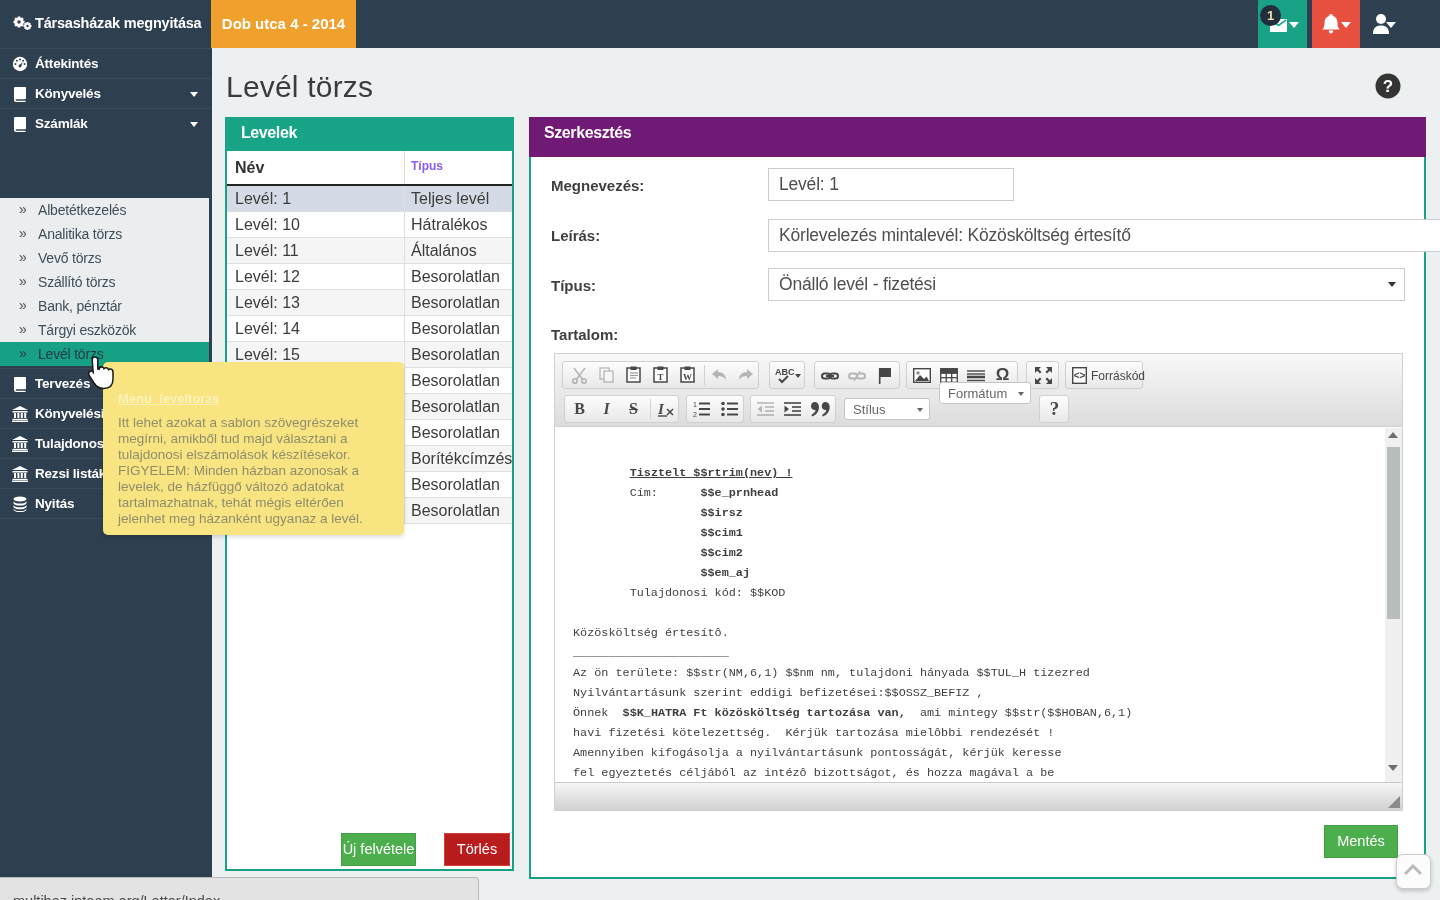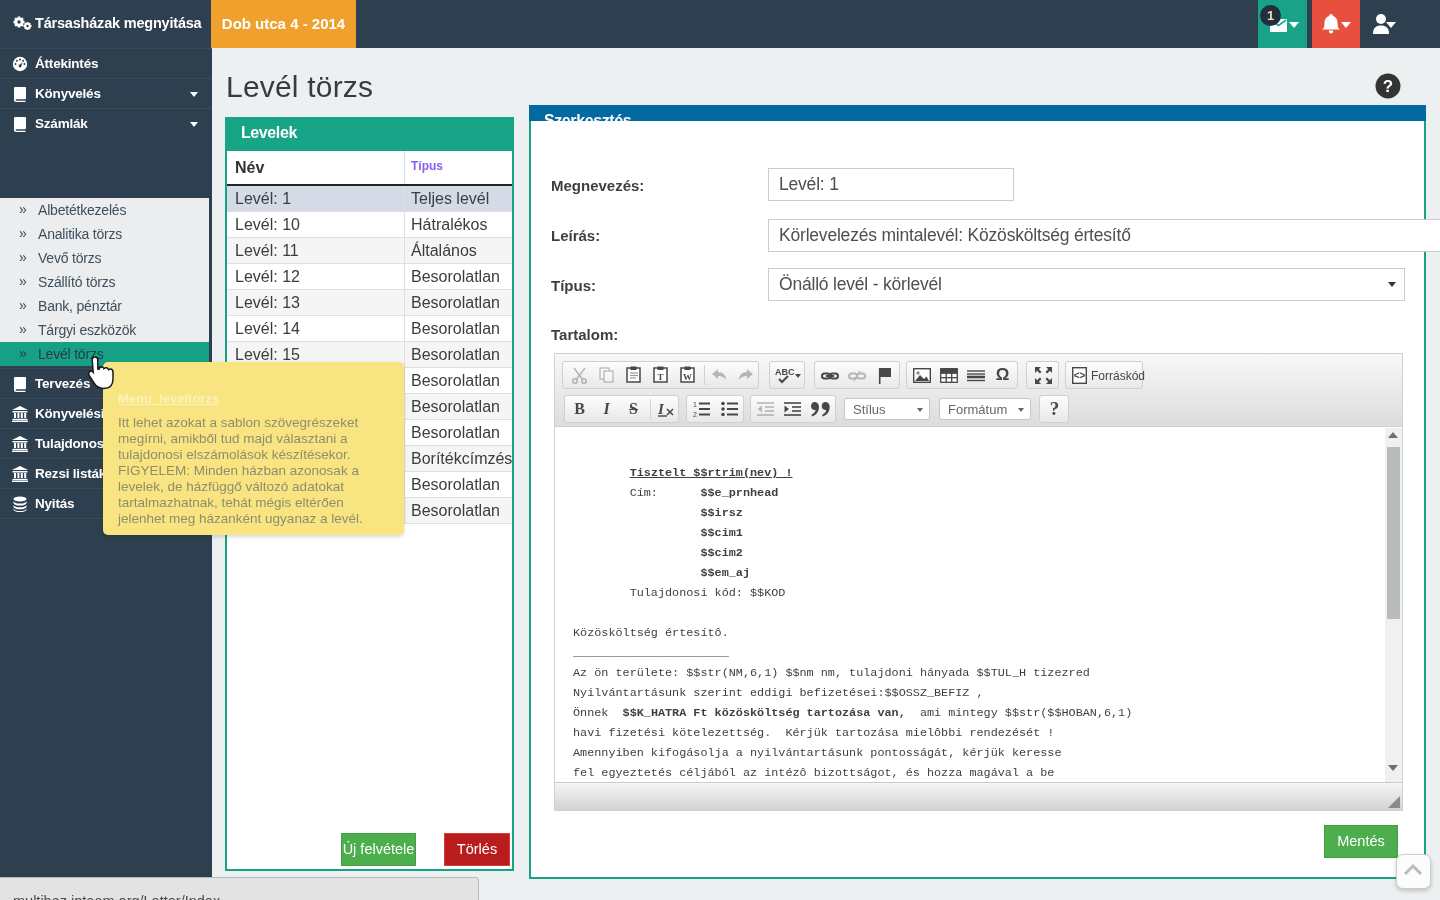--- a/index.html
+++ b/index.html
@@ -46,21 +46,21 @@
 .trow .c2 { position:absolute; left:184px; top:4px; }
 .trow .vline { position:absolute; left:177px; top:0; width:1px; height:26px; background:#dfdfdf; }
 .trow.odd { background:#f5f5f6; }
 .trow.sel { background:#d5dbe6; }
 .btn { position:absolute; height:33px; color:#fff; font-size:14.5px; text-align:center; border-radius:3px; }
 #btn-new { left:341px; top:833px; width:75px; background:#4cae4c; border:1px solid #449d44; line-height:31px; border-radius:0; }
 #btn-del { left:444px; top:833px; width:66px; background:#b91c1c; border:1px solid #d43f3a; line-height:31px; border-radius:0; }
 
 
 #rpanel { left:529px; top:117px; width:897px; height:762px; background:#fff; border:2px solid #17a286; }
-#rphead { left:529px; top:105px; width:897px; height:16px; background:#0369a1; }
+#rphead { left:529px; top:117px; width:897px; height:40px; background:#701a75; }
 #rphead .t { position:absolute; left:15px; top:7px; color:#fdfdfd; font-size:16px; font-weight:bold; letter-spacing:-0.4px; }
 .flabel { position:absolute; left:551px; font-size:15px; font-weight:bold; color:#3f3f3f; }
 .finput { position:absolute; left:768px; height:33px; background:#fff; border:1px solid #ccc; font-size:17.5px; color:#4f4f4f; padding-left:10px; line-height:31px; white-space:nowrap; overflow:hidden; letter-spacing:-0.2px; }
 #selcaret { left:1388px; top:282px; width:0; height:0; border-left:4px solid transparent; border-right:4px solid transparent; border-top:5px solid #333; }
 
 
 #editor { left:554px; top:353px; width:849px; height:458px; border:1px solid #d1d1d1; background:#fff; }
 #toolbar { left:555px; top:354px; width:847px; height:73px; background:linear-gradient(#f8f8f8, #dcdcdc); border-bottom:1px solid #d1d1d1; }
 .tgroup { position:absolute; height:28px; background:linear-gradient(#fdfdfd, #e8e8e8); border:1px solid #d0d0d0; border-radius:3px; }
 .tbtn { position:absolute; top:0; width:27px; height:26px; color:#474747; text-align:center; }
@@ -346,21 +346,21 @@
 
   <div class="abs" id="rpanel"></div>
   <div class="abs" id="rphead">
       <span class="t">Szerkesztés</span>
     </div>
   <div class="flabel" style="top:177px">Megnevezés:</div>
   <div class="finput" style="top:168px;width:246px">Levél: 1</div>
   <div class="flabel" style="top:227px">Leírás:</div>
   <div class="finput" style="top:219px;width:680px">Körlevelezés mintalevél: Közösköltség értesítő</div>
   <div class="flabel" style="top:277px">Típus:</div>
-  <div class="finput" style="top:268px;width:637px">Önálló levél - körlevél</div>
+  <div class="finput" style="top:268px;width:637px">Önálló levél - fizetési</div>
   <div class="abs" id="selcaret"></div>
   <div class="flabel" style="top:326px">Tartalom:</div>
 
   <div class="abs" id="editor"></div>
   <div class="abs" id="toolbar"></div>
 
   <div class="tgroup" style="left:562px;top:361px;width:197px">
     <div class="tbtn dis" style="left:3px"><svg width="17" height="17" viewBox="0 0 17 17" style="margin-top:5px">
           <g stroke="#474747" stroke-width="1.6" fill="none">
             <line x1="3" y1="1" x2="12" y2="13"></line>
@@ -533,21 +533,21 @@
           <g fill="#474747">
             <path d="M3.5 0 C6 0 8 2 8 4.8 C8 9.5 5.5 13 1.2 14.5 L0.4 12.8 C2.8 11.7 4.2 10 4.6 8 C2 8.3 0 6.8 0 4.2 C0 1.8 1.5 0 3.5 0 Z"></path>
             <path d="M14.2 0 C16.7 0 18.7 2 18.7 4.8 C18.7 9.5 16.2 13 11.9 14.5 L11.1 12.8 C13.5 11.7 14.9 10 15.3 8 C12.7 8.3 10.7 6.8 10.7 4.2 C10.7 1.8 12.2 0 14.2 0 Z"></path>
           </g>
         </svg></div>
   </div>
   <div class="abs" style="left:844px;top:398px;width:86px;height:22px;background:#fff;border:1px solid #c6c6c6;border-radius:3px">
     <span class="abs" style="left:8px;top:3px;font-size:13px;color:#666">Stílus</span>
     <span class="abs" style="left:72px;top:9px;width:0;height:0;border-left:3.5px solid transparent;border-right:3.5px solid transparent;border-top:4.5px solid #666"></span>
   </div>
-  <div class="abs" style="left:939px;top:398px;width:92px;height:22px;background:#fff;border:1px solid #c6c6c6;border-radius:3px">
+  <div class="abs" style="left:939px;top:382px;width:92px;height:22px;background:#fff;border:1px solid #c6c6c6;border-radius:3px">
     <span class="abs" style="left:8px;top:3px;font-size:13px;color:#666">Formátum</span>
     <span class="abs" style="left:78px;top:9px;width:0;height:0;border-left:3.5px solid transparent;border-right:3.5px solid transparent;border-top:4.5px solid #666"></span>
   </div>
   <div class="tgroup" style="left:1039px;top:395px;width:30px">
     <div class="tbtn" style="left:1px;font-size:19px;font-weight:bold;line-height:26px;font-family:'Liberation Serif'">?</div>
   </div>
   <pre class="abs" id="content-text">        <b style="text-decoration:underline">Tisztelt $$rtrim(nev) !</b>
         Cím:      <b>$$e_prnhead</b>
                   <b>$$irsz</b>
                   <b>$$cim1</b>

